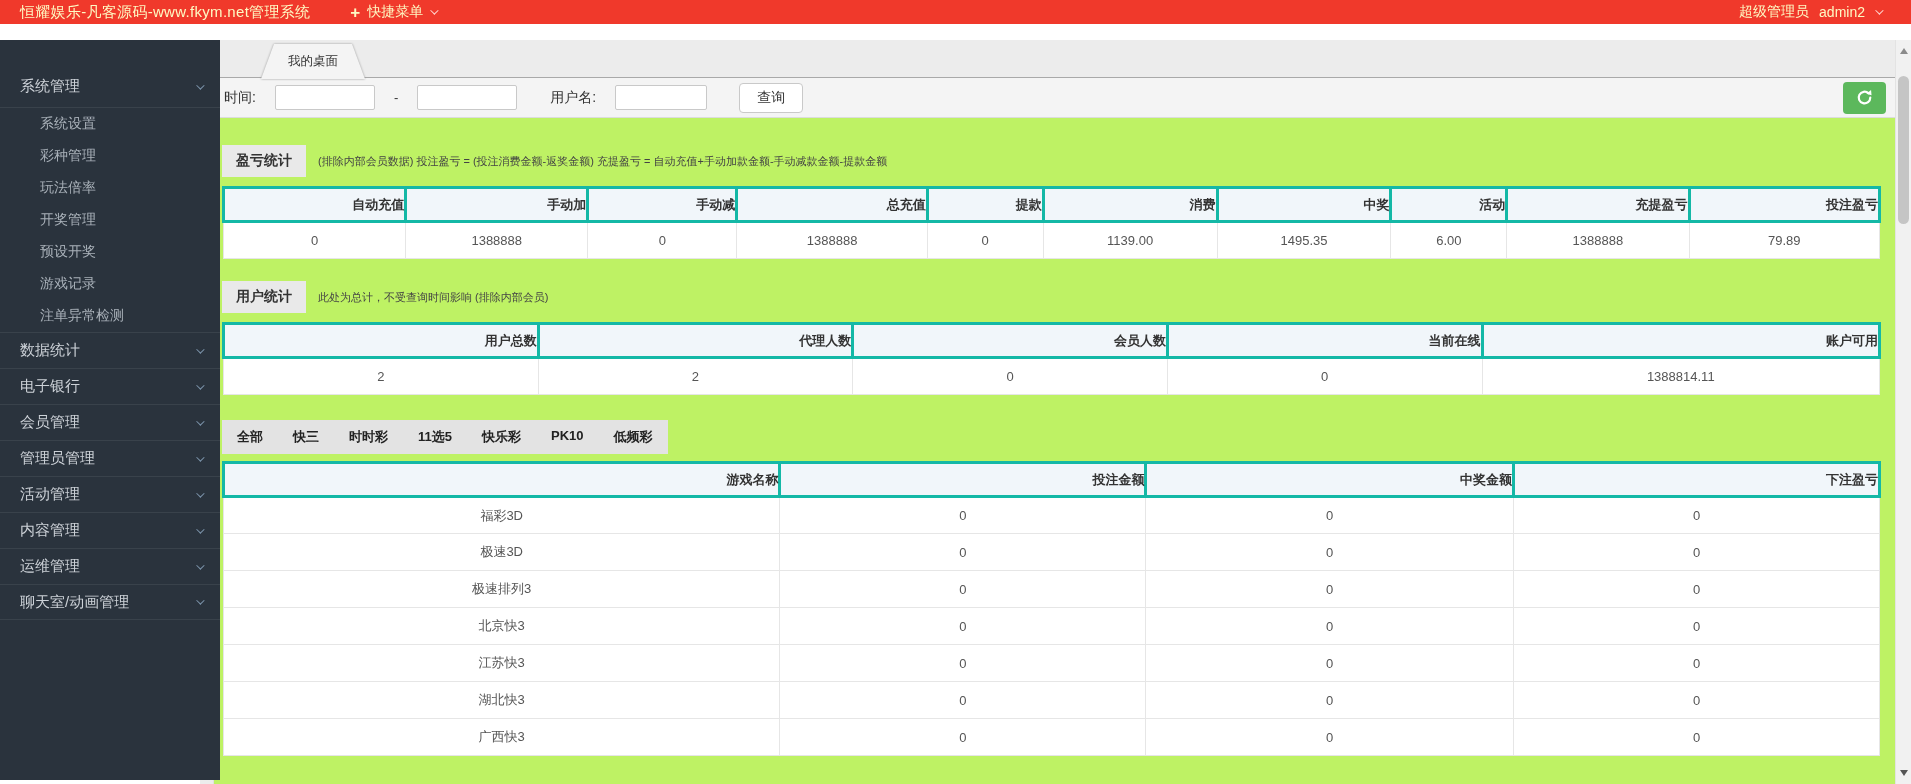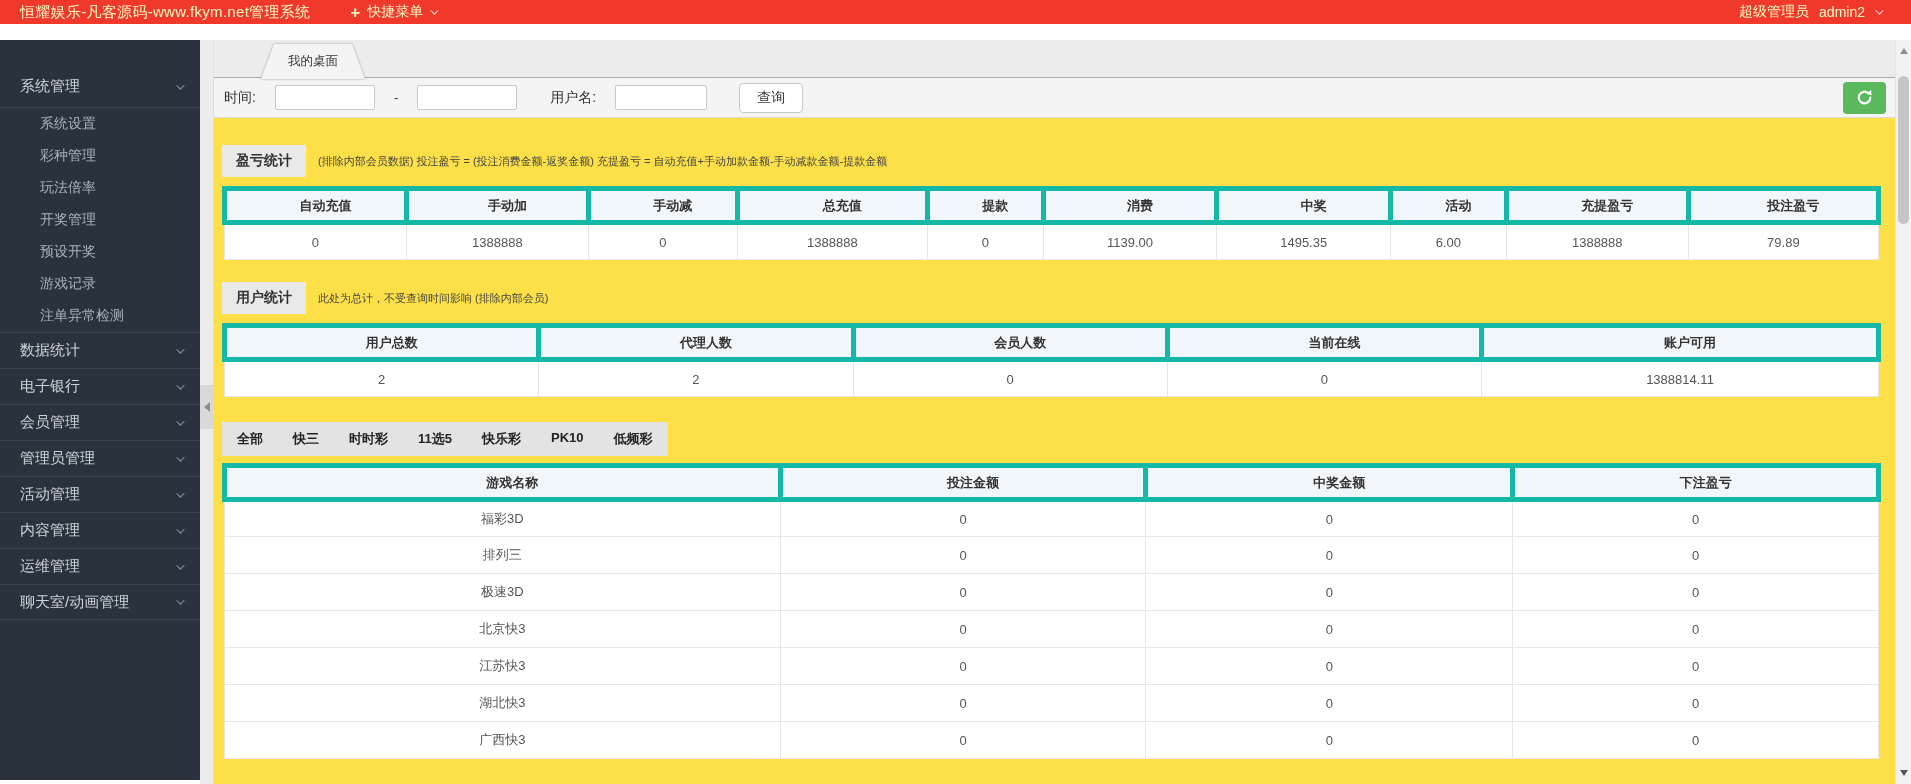--- a/index.html
+++ b/index.html
@@ -10,58 +10,58 @@
   .topbar { position:absolute; top:0; left:0; width:100%; height:24px; background:#f0392b; display:flex; align-items:center; color:#fef9c3; z-index:30; }
   .brand { margin-left:20px; font-size:15px; letter-spacing:.3px; }
   .quickmenu { margin-left:40px; display:flex; align-items:center; gap:7px; font-size:14px; cursor:pointer; }
   .plus { font-size:17px; font-weight:bold; line-height:1; }
   .userbox { margin-left:auto; margin-right:30px; display:flex; align-items:center; gap:10px; font-size:14px; cursor:pointer; }
 
   .chev { display:inline-block; width:6px; height:6px; border-right:1.6px solid currentColor; border-bottom:1.6px solid currentColor; transform:rotate(45deg) translateY(-2px); }
   .chev-white { color:#ffd9d4; }
 
   
-  .sidebar { position:absolute; top:40px; left:0; bottom:4px; width:200px; background:#2a333d; z-index:20; }
+  .sidebar { position:absolute; top:40px; left:0; bottom:4px; width:220px; background:#2a333d; z-index:20; }
   .side-list { padding-top:26px; }
   .side-item { display:flex; align-items:center; position:relative; cursor:pointer; }
   .side-item[data-type="group"], .side-item[data-type="group-open"] { height:36px; padding:0 18px 0 20px; font-size:15px; color:#cdd2d8; }
   .side-item[data-type="group-open"] { height:42px; border-bottom:1px solid #39424b; }
   .side-item[data-type="group"] { border-top:1px solid #39424b; }
   .side-item:last-child { border-bottom:1px solid #39424b; }
   .side-item[data-type="sub"] { height:32px; padding-left:40px; font-size:14px; color:#a9b1b9; }
   .side-chev { position:absolute; right:18px; color:#7d96ad; }
 
   
   .divider { position:absolute; top:40px; left:200px; bottom:0; width:14px; background:#ececec; border-right:1px solid #e0e0e0; z-index:19; }
   .divider-handle { position:absolute; top:345px; left:0; width:14px; height:44px; background:#d9d9d9; display:flex; align-items:center; justify-content:center; }
   .tri-left { width:0; height:0; border-top:5px solid transparent; border-bottom:5px solid transparent; border-right:6px solid #8f8f8f; }
 
   
-  .content { position:absolute; top:40px; left:214px; right:0; bottom:0; background:#fde047; }
+  .content { position:absolute; top:40px; left:214px; right:0; bottom:0; background:#bef264; }
   .tabstrip { position:relative; height:38px; background:#ececec; border-bottom:1px solid #a9a9a9; }
   .tab-wrap { position:absolute; left:47px; top:4px; height:34px; filter:drop-shadow(0 0 1px #9a9a9a); z-index:2; }
   .tab { height:35px; padding:0 27px; display:flex; align-items:center; font-size:12.5px; color:#333; background:#f4f4f4; clip-path:polygon(13px 0, calc(100% - 13px) 0, 100% 100%, 0 100%); }
 
   .toolbar { position:relative; height:40px; background:#f4f4f4; border-bottom:1px solid #dcdcdc; display:flex; align-items:center; padding-left:10px; gap:19px; }
   .toolbar label { font-size:14px; color:#333; }
   .inp { width:100px; height:25px; border:1px solid #c9c9c9; border-radius:2px; background:#fff; outline:none; padding:0 6px; font-size:13px; }
   .inp-user { width:92px; }
   .dash { color:#333; font-size:13px; }
   .search-btn { height:30px; padding:0 17px; margin-left:13px; border:1px solid #c9c9c9; border-radius:4px; background:#fff; font-size:14px; color:#333; cursor:pointer; font-family:inherit; }
   .refresh-btn { margin-left:auto; margin-right:25px; width:43px; height:32px; background:#5cb85c; border:none; border-radius:4px; display:flex; align-items:center; justify-content:center; cursor:pointer; }
 
   .main { padding:0 30px 0 8px; }
   .sec-row { display:flex; align-items:center; }
   .sec-1 { margin-top:27px; }
   .sec-2 { margin-top:22px; }
   .sec-title { display:inline-block; background:#e9e9e9; padding:7px 14px; font-weight:bold; font-size:14px; color:#333; }
   .sec-note { margin-left:12px; font-size:11px; color:#444; }
 
   table.stat { width:100%; border-collapse:collapse; table-layout:fixed; margin-top:9px; border:1px solid #d6d6d6; }
-  table.stat th { background:#f1f6fa; border:5px solid #14b8a6; height:34px; font-size:13px; font-weight:bold; color:#333; text-align:center;padding-left:20px; }
+  table.stat th { background:#f1f6fa; border:3px solid #14b8a6; height:34px; font-size:13px; font-weight:bold; color:#333; text-align:right;padding-left:20px; }
   table.stat td { background:#fff; border:1px solid #e6e6e6; height:37px; font-size:13px; color:#555; text-align:center; }
 
   .game-tabs { display:inline-flex; background:#e3e3e3; margin-top:25px; }
   .game-tab { padding:8px 15px; font-size:13px; font-weight:bold; color:#222; cursor:pointer; white-space:nowrap; }
   .game-table { margin-top:7px !important; }
 
   
   .scrollbar { position:absolute; top:40px; right:0; bottom:0; width:16px; background:#f1f1f1; border-left:1px solid #e3e3e3; z-index:40; }
   .sb-thumb { position:absolute; top:36px; left:2px; width:11px; height:148px; background:#c5c5c5; border-radius:6px; cursor:pointer; }
   .sb-arrow { position:absolute; left:4px; width:0; height:0; border-left:4px solid transparent; border-right:4px solid transparent; }
@@ -330,34 +330,34 @@
         </thead>
         <tbody>
 
             <tr>
               <td>福彩3D</td>
               <td>0</td>
               <td>0</td>
               <td>0</td>
             </tr>
 
-            <tr>
-              <td>排列三</td>
-              <td>0</td>
-              <td>0</td>
-              <td>0</td>
-            </tr>
 
             <tr>
               <td>极速3D</td>
               <td>0</td>
               <td>0</td>
               <td>0</td>
             </tr>
 
+            <tr>
+              <td>极速排列3</td>
+              <td>0</td>
+              <td>0</td>
+              <td>0</td>
+            </tr>
 
             <tr>
               <td>北京快3</td>
               <td>0</td>
               <td>0</td>
               <td>0</td>
             </tr>
 
             <tr>
               <td>江苏快3</td>

